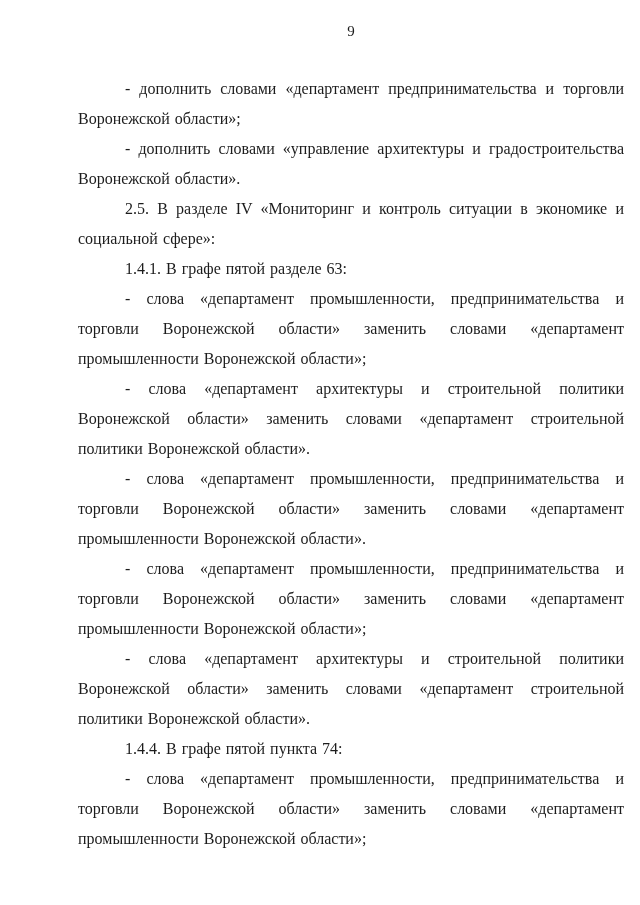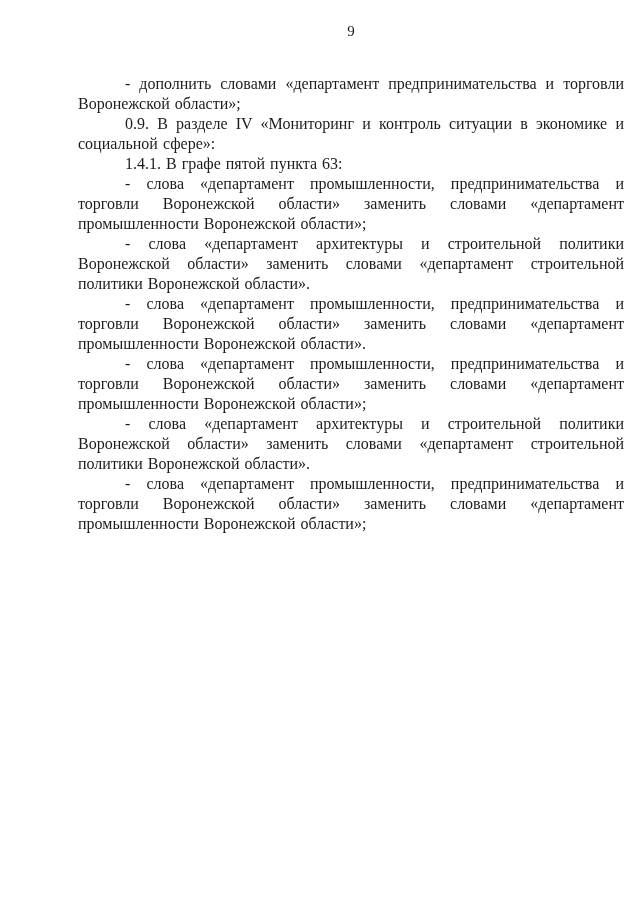--- a/index.html
+++ b/index.html
@@ -30,49 +30,51 @@
     line-height: 18px;
     color: #1c1c1c;
   }
   .content {
     margin-top: 34px;
     margin-left: 78px;
     width: 546px;
   }
   .para {
     font-size: 16px;
-    line-height: 20px;
+    line-height: 30px;
     text-align: justify;
     text-indent: 47px;
     margin: 0;
     padding: 0;
     word-spacing: 1px;
   }
 </style>
 </head>
 <body>
 
 <div class="page">
   <div class="page-number">9</div>
   <div class="content" id="content">
   <p class="para">- дополнить словами «департамент предпринимательства и торговли Воронежской области»;</p>
 
+  <p class="para">- дополнить словами «управление архитектуры и градостроительства Воронежской области».</p>
 
-  <p class="para">0.9. В разделе IV «Мониторинг и контроль ситуации в экономике и социальной сфере»:</p>
+  <p class="para">2.5. В разделе IV «Мониторинг и контроль ситуации в экономике и социальной сфере»:</p>
 
-  <p class="para">1.4.1. В графе пятой пункта 63:</p>
+  <p class="para">1.4.1. В графе пятой разделе 63:</p>
 
   <p class="para">- слова «департамент промышленности, предпринимательства и торговли Воронежской области» заменить словами «департамент промышленности Воронежской области»;</p>
 
   <p class="para">- слова «департамент архитектуры и строительной политики Воронежской области» заменить словами «департамент строительной политики Воронежской области».</p>
 
 
   <p class="para">- слова «департамент промышленности, предпринимательства и торговли Воронежской области» заменить словами «департамент промышленности Воронежской области».</p>
 
 
   <p class="para">- слова «департамент промышленности, предпринимательства и торговли Воронежской области» заменить словами «департамент промышленности Воронежской области»;</p>
 
   <p class="para">- слова «департамент архитектуры и строительной политики Воронежской области» заменить словами «департамент строительной политики Воронежской области».</p>
 
+  <p class="para">1.4.4. В графе пятой пункта 74:</p>
 
   <p class="para">- слова «департамент промышленности, предпринимательства и торговли Воронежской области» заменить словами «департамент промышленности Воронежской области»;</p>
 </div>
 </div>
 
 </body></html>

